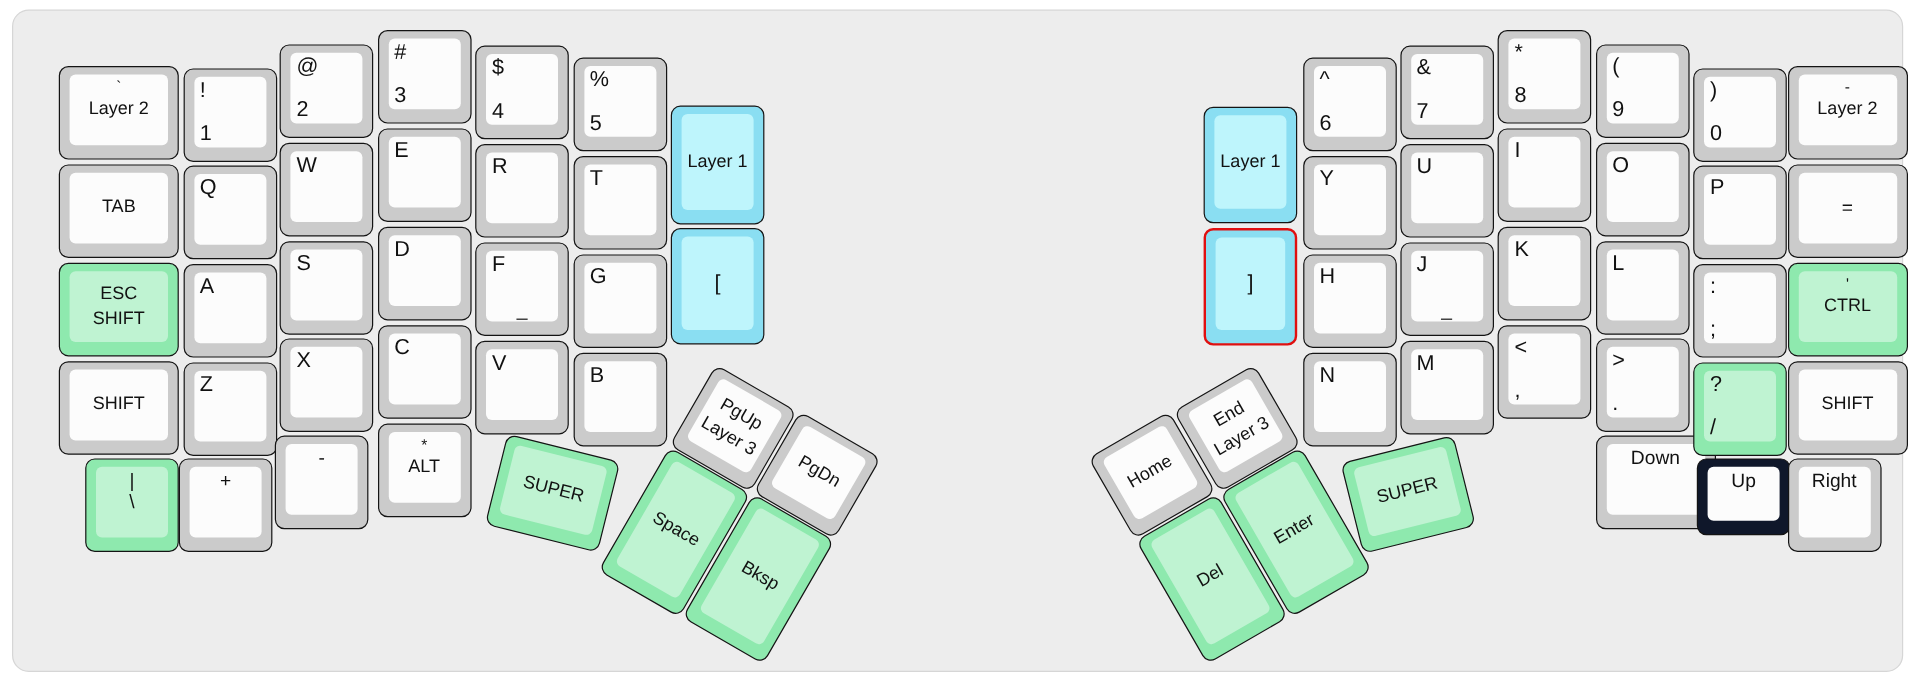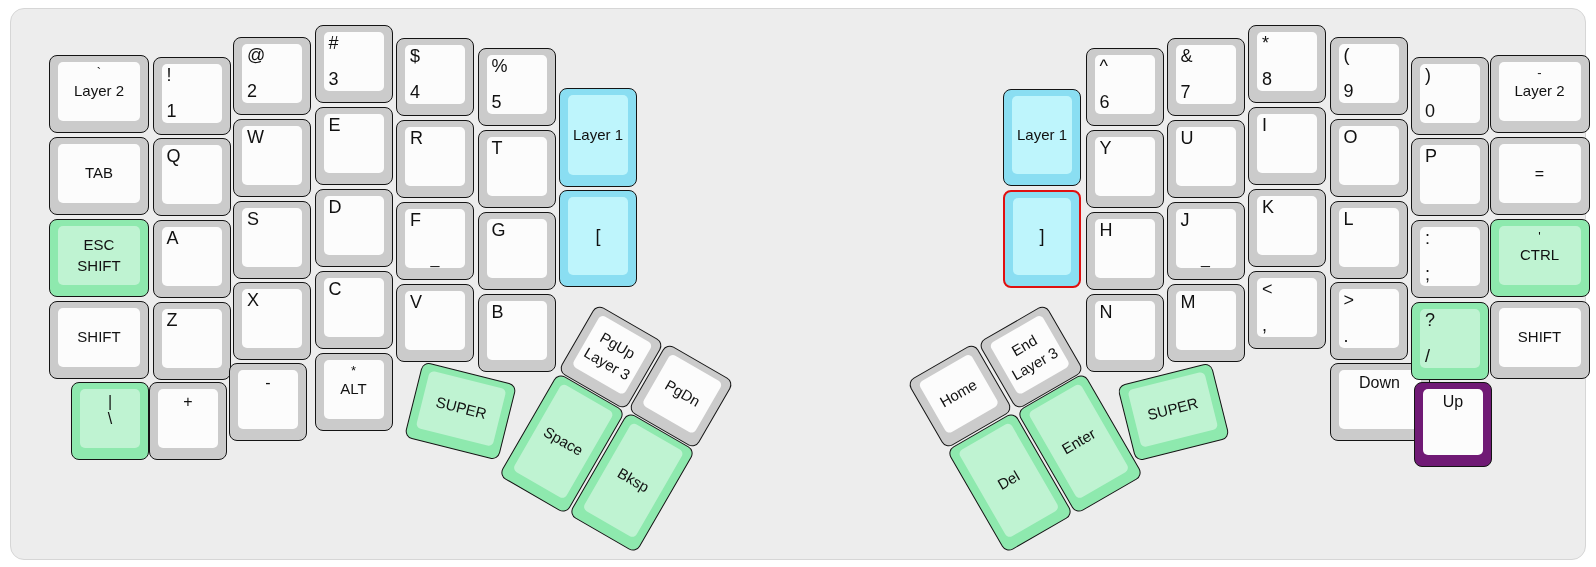--- a/index.html
+++ b/index.html
@@ -329,21 +329,21 @@
           <span class="legend pos-tl" style="font-size: 18px;">:</span>
           <span class="legend pos-bl" style="font-size: 18px;">;</span>
         </div>
       </div>
       <div class="key" style="left: 1400px; top: 293px; width: 78px; height: 78px; background: rgb(142, 233, 174); border-color: rgb(20, 20, 20);">
         <div class="cap" style="background: rgb(191, 243, 210);">
           <span class="legend pos-tl" style="font-size: 18px;">?</span>
           <span class="legend pos-bl" style="font-size: 18px;">/</span>
         </div>
       </div>
-      <div class="key" style="left: 1403px; top: 373px; width: 78px; height: 85px; background: #701a75; border-color: rgb(20, 20, 20);">
+      <div class="key" style="left: 1403px; top: 373px; width: 78px; height: 64px; background: #0f172a; border-color: rgb(20, 20, 20);">
         <div class="cap" style="background: rgb(252, 252, 252);">
           <span class="legend pos-t" style="font-size: 16px;">Up</span>
         </div>
       </div>
       <div class="key" style="left: 1478.5px; top: 46px; width: 100px; height: 78px; background: rgb(203, 203, 203); border-color: rgb(20, 20, 20);">
         <div class="cap" style="background: rgb(252, 252, 252);">
           <span class="legend pos-t" style="font-size: 13px;">-</span>
           <span class="legend pos-c" style="font-size: 15px;">Layer 2</span>
         </div>
       </div>
@@ -354,20 +354,25 @@
       </div>
       <div class="key" style="left: 1478.5px; top: 210px; width: 100px; height: 78px; background: rgb(142, 233, 174); border-color: rgb(20, 20, 20);">
         <div class="cap" style="background: rgb(191, 243, 210);">
           <span class="legend pos-t" style="font-size: 13px;">'</span>
           <span class="legend pos-c" style="font-size: 15px;">CTRL</span>
         </div>
       </div>
       <div class="key" style="left: 1478.5px; top: 292px; width: 100px; height: 78px; background: rgb(203, 203, 203); border-color: rgb(20, 20, 20);">
         <div class="cap" style="background: rgb(252, 252, 252);">
           <span class="legend pos-c" style="font-size: 15px;">SHIFT</span>
+        </div>
+      </div>
+      <div class="key" style="left: 1478.5px; top: 373px; width: 78px; height: 78px; background: rgb(203, 203, 203); border-color: rgb(20, 20, 20);">
+        <div class="cap" style="background: rgb(252, 252, 252);">
+          <span class="legend pos-t" style="font-size: 16px;">Right</span>
         </div>
       </div>
       <div class="key" style="transform: rotate(-30deg); left: 910px; top: 348px; width: 78px; height: 78px; background: rgb(203, 203, 203); border-color: rgb(20, 20, 20);">
         <div class="cap" style="background: rgb(252, 252, 252);">
           <span class="legend pos-c" style="font-size: 15px;">Home</span>
         </div>
       </div>
       <div class="key" style="transform: rotate(-30deg); left: 980.5px; top: 309px; width: 78px; height: 78px; background: rgb(203, 203, 203); border-color: rgb(20, 20, 20);">
         <div class="cap" style="background: rgb(252, 252, 252);">
           <span class="legend pos-c" style="font-size: 15px;">End

